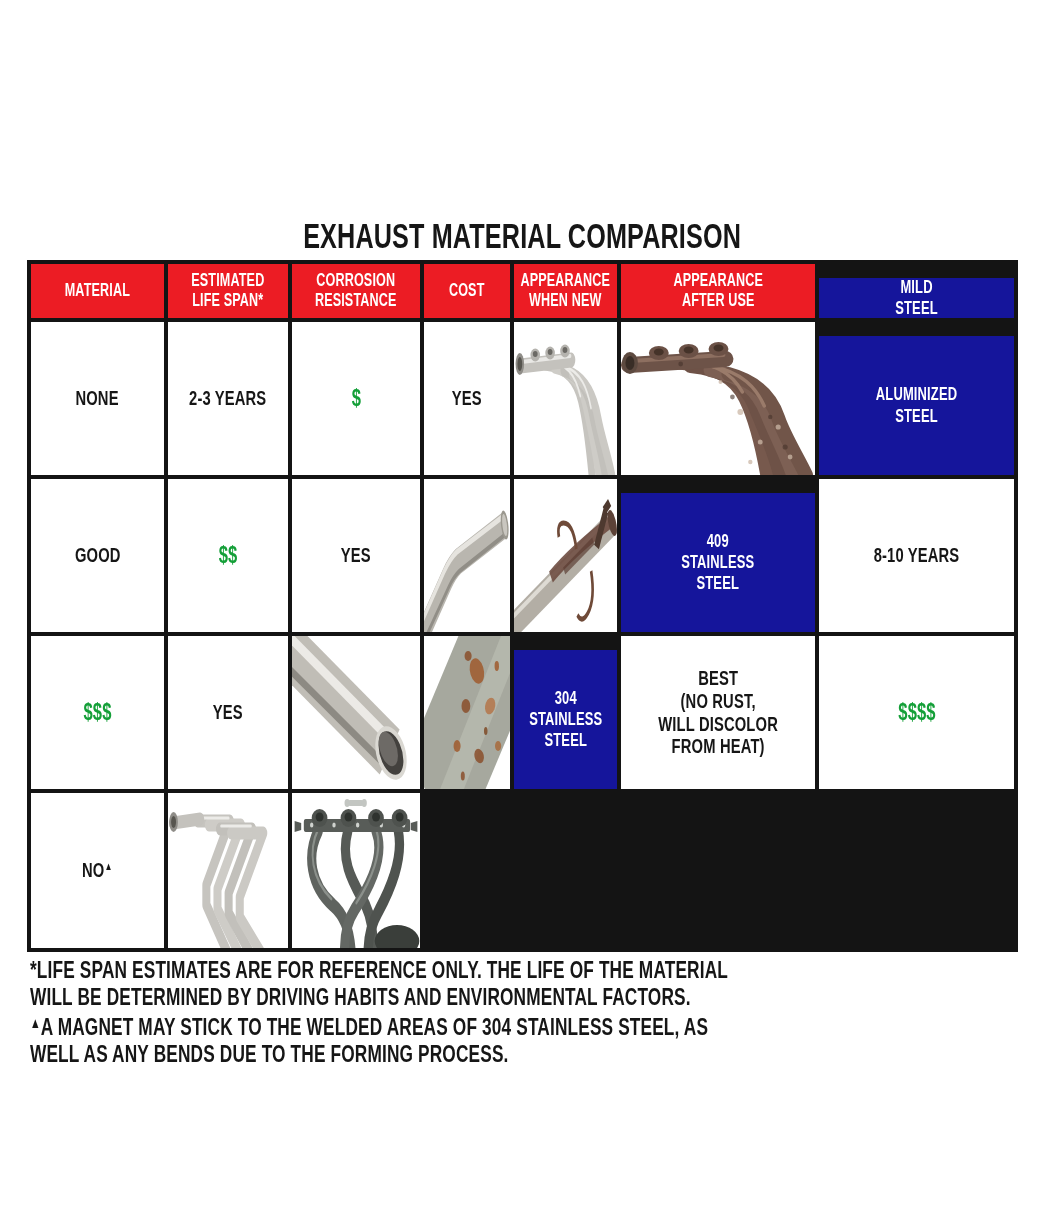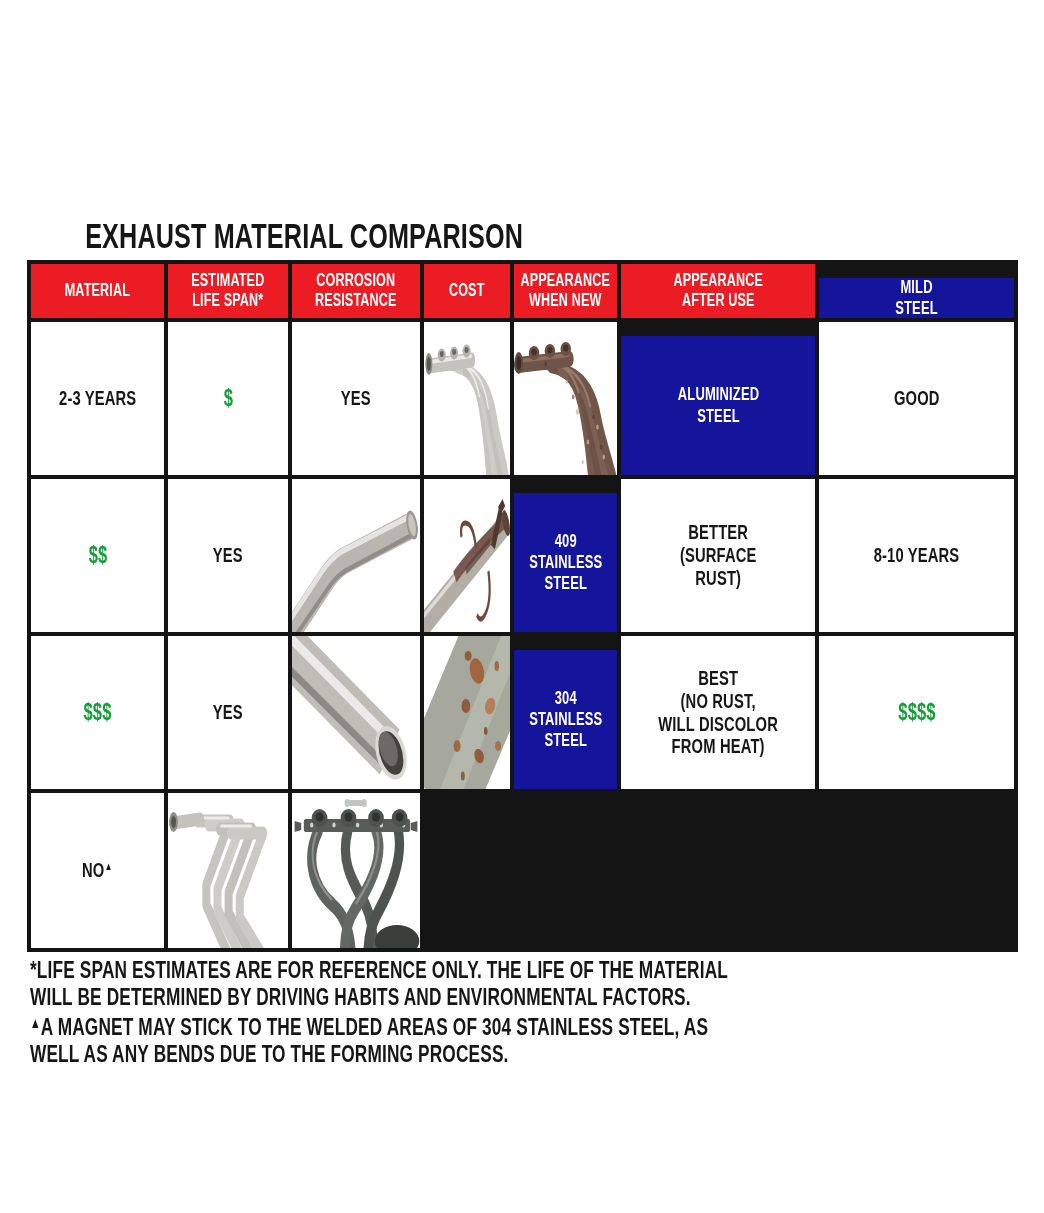--- a/index.html
+++ b/index.html
@@ -12,21 +12,21 @@
     width:1044px;height:1213px;position:relative;overflow:hidden;
     font-family:"Liberation Sans","DejaVu Sans",sans-serif;
     -webkit-font-smoothing:antialiased;
   }
   
   .cx{display:inline-block;transform:scaleX(.72);transform-origin:center;
       white-space:pre-line;font-weight:bold;letter-spacing:.2px;}
   .cx-left{transform-origin:left center;}
 
   .title{
-    position:absolute;top:218px;left:0;width:100%;
+    position:absolute;top:218px;left:0;width:100%;text-align:center;
     font-size:35px;color:var(--ink);line-height:1;
   }
 
   .tbl{
     position:absolute;left:27px;top:260px;width:991px;height:692px;
     background:var(--border);
     display:grid;gap:4px;padding:4px;
     grid-template-columns:133px 120px 128px 86px 103px 194px 195px;
     grid-template-rows:54px 153px 153px 153px 155px;
   }
@@ -74,20 +74,23 @@
 WHEN NEW</span>
     </div>
   <div class="cell hc">
       <span class="cx">APPEARANCE
 AFTER USE</span>
     </div>
 
   <div class="cell mc">
       <span class="cx">MILD
 STEEL</span>
+    </div>
+  <div class="cell dc">
+      <span class="cx">NONE</span>
     </div>
   <div class="cell dc">
       <span class="cx">2-3 YEARS</span>
     </div>
   <div class="cell dc cost">
       <span class="cx">$</span>
     </div>
   <div class="cell dc">
       <span class="cx"><span>YES</span><sup class="mk"></sup></span>
     </div>
@@ -197,25 +200,20 @@
       <rect x="160" y="30" width="10" height="40" transform="rotate(26 165 50)" fill="#4e392f"></rect>
       <path d="M168,28 l10,-8 l6,7 l-10,8 z" fill="#4e392f"></path>
       <ellipse cx="186" cy="44" rx="7" ry="14" transform="rotate(-26 186 44)" fill="#5c4237"></ellipse>
     </svg>
   </div>
 
   <div class="cell mc">
       <span class="cx">409
 STAINLESS
 STEEL</span>
-    </div>
-  <div class="cell dc">
-      <span class="cx">BETTER
-(SURFACE
-RUST)</span>
     </div>
   <div class="cell dc">
       <span class="cx">8-10 YEARS</span>
     </div>
   <div class="cell dc cost">
       <span class="cx">$$$</span>
     </div>
   <div class="cell dc">
       <span class="cx"><span>YES</span><sup class="mk"></sup></span>
     </div>

